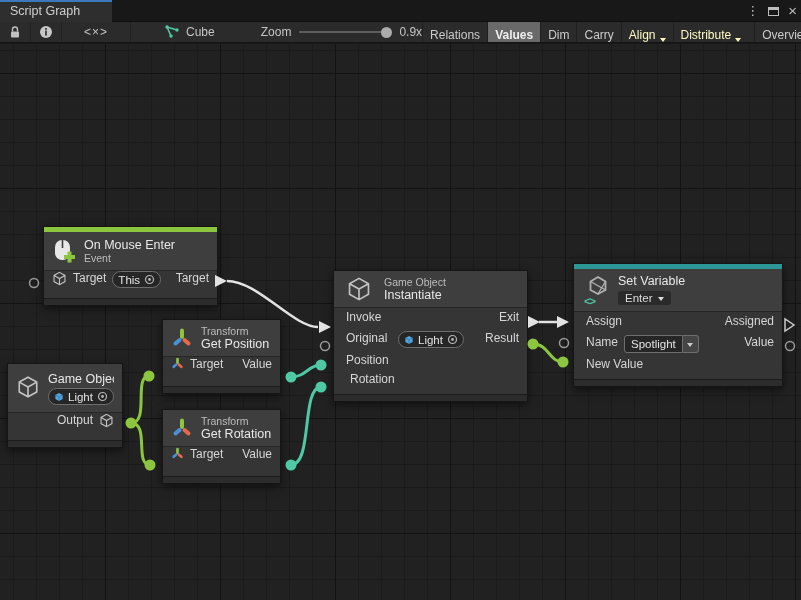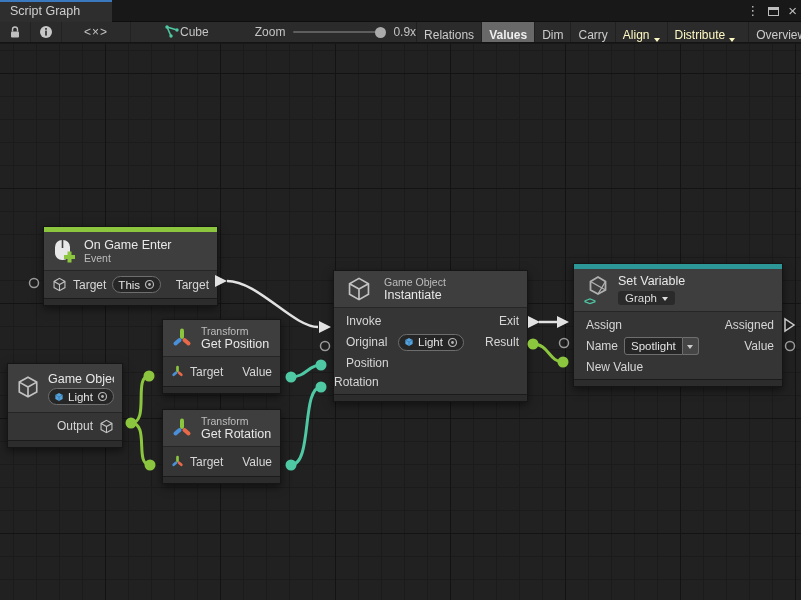--- a/index.html
+++ b/index.html
@@ -14,21 +14,21 @@
   .wctrl { position:absolute; right:4px; top:0; height:22px; display:flex; align-items:center; gap:9px; color:#bdbdbd; }
   .wctrl .glyph { font-size:13px; line-height:22px; cursor:default; }
   .maxbox { width:11px; height:9px; border:1.5px solid #bdbdbd; border-top-width:3px; }
 
   
   .toolbar { display:flex; align-items:stretch; height:21px; background:#2b2b2b;
     border-bottom:1px solid #141414; color:#c4c4c4; font-size:12px; }
   .tbtn { display:flex; align-items:center; padding:0 8px; border-right:1px solid #222; }
   .tbtn svg { display:block; }
   .codeicon { padding:0 22px; letter-spacing:1px; color:#c4c4c4; font-size:12px; }
-  .crumb { display:flex; align-items:center; margin-left:26px; border:none; }
+  .crumb { display:flex; align-items:center; gap:6px; margin-left:26px; border:none; }
   .zoomgrp { display:flex; align-items:center; gap:8px; margin-left:38px; }
   .ztrack { position:relative; width:92px; height:2px; background:#5e5e5e; border-radius:1px; }
   .zhandle { position:absolute; top:-4.5px; left:82px; width:11px; height:11px; border-radius:50%; background:#ababab; }
   .rbtns { display:flex; margin-left:auto; height:100%; }
   .rbtn { display:flex; align-items:flex-end; gap:4px; padding:0 7px; border-left:1px solid #202020; color:#cbcbcb; }
   .rbtn.sel { background:#696969; color:#eee;font-weight:bold; }
   .rbtn.dis { color:#fef9c3; }
   .tri { width:0; height:0; border-left:3.5px solid transparent; border-right:3.5px solid transparent; border-top:4px solid currentColor; margin-top:1px; }
   .gap { margin-left:6px; }
 
@@ -44,21 +44,21 @@
 
   
   .node { position:absolute; background:#363636; border:1px solid #151515; box-shadow:0 3px 8px rgba(0,0,0,.5); z-index:2; }
   .accent { height:5px; }
   .nhead { display:flex; align-items:center; gap:8px; padding:5px 8px; background:#3e3e3e; border-bottom:1px solid #262626; }
   .ht { flex:1; min-width:0; overflow:hidden; }
   .t { font-size:12.5px; color:#e8e8e8; white-space:nowrap; }
   .s { font-size:10.5px; color:#bdbdbd; white-space:nowrap; }
   .cat { font-size:10.5px; color:#bdbdbd; white-space:nowrap; }
   .nbody { background:#353535; }
-  .nrow { display:flex; align-items:center; gap:6px; padding:0 8px; height:22px; font-size:12px; color:#d6d6d6; }
+  .nrow { display:flex; align-items:flex-start; gap:6px; padding:0 8px; height:22px; font-size:12px; color:#d6d6d6; }
   .nrow .right { margin-left:auto; text-align:right; }
   .nfoot { height:7px; background:#2c2c2c; border-top:1px solid #1b1b1b; }
   .clip { display:inline-block; overflow:hidden; white-space:nowrap; vertical-align:middle; }
   .w-trigger{width:41px}.w-invoke{width:39px}.w-original{width:46px}.w-position{width:47px}
   .w-rotation{width:47px}.w-assign{width:39px}.w-assigned{width:56px}.w-output{width:38px}.w-gotitle{width:72px}
 
   .pill { display:inline-flex; align-items:center; gap:4px; background:#262626; border:1px solid #6e6e6e;
     border-radius:9px; padding:0 5px; height:17px; font-size:11.5px; color:#e2e2e2; white-space:nowrap; }
   .dd { display:inline-flex; height:18px; }
   .dd .txt { background:#262626; border:1px solid #6e6e6e; border-radius:3px 0 0 3px; padding:0 6px;
@@ -154,21 +154,21 @@
     <div class="node" style="left:43px;top:182px;width:175px">
       <div class="accent" style="background:#8cc63f"></div>
       <div class="nhead">
         <svg width="24" height="28" viewBox="0 0 24 28">
           <rect x="3" y="3" width="15" height="20" rx="7" fill="#e8e8e8"></rect>
           <rect x="9.7" y="3" width="1.6" height="8" fill="#3e3e3e"></rect>
           <rect x="12" y="18" width="11" height="4" fill="#8cc63f"></rect>
           <rect x="15.5" y="14.5" width="4" height="11" fill="#8cc63f"></rect>
         </svg>
         <div class="ht">
-          <div class="t">On Game Enter</div>
+          <div class="t">On Mouse Enter</div>
           <div class="s">Event</div>
         </div>
       </div>
       <div class="nbody">
         <div class="nrow" style="height:27px">
           <svg width="15" height="15" viewBox="0 0 22 22">
             <path d="M11 2 19 6.5 19 15.5 11 20 3 15.5 3 6.5 Z M3 6.5 11 11 19 6.5 M11 11 11 20" fill="none" stroke="#c2c2c2" stroke-width="1.6"></path>
           </svg>
           <span>Target</span>
           <span class="pill">
@@ -293,41 +293,41 @@
             <svg width="11" height="11" viewBox="0 0 11 11">
               <circle cx="5.5" cy="5.5" r="4" fill="none" stroke="#b5b5b5" stroke-width="1.2"></circle>
                 <circle cx="5.5" cy="5.5" r="1.4" fill="#b5b5b5"></circle>
             </svg>
           </span>
           <span class="right">Result</span>
         </div>
         <div class="nrow" style="height:19px;padding-left:12px">
           <span class="clip w-position">Position</span>
         </div>
-        <div class="nrow" style="height:19px;padding-left:0">
+        <div class="nrow" style="height:19px;padding-left:16px">
           <span class="clip w-rotation">Rotation</span>
         </div>
       </div>
       <div class="nfoot"></div>
     </div>
 
     <div class="node" style="left:573px;top:219px;width:210px">
       <div class="accent" style="background:#2d9696"></div>
       <div class="nhead" style="padding-left:10px">
         <div style="position:relative;width:26px;height:30px">
           <svg width="22" height="22" viewBox="0 0 22 22" style="position:absolute;top:0;left:3px">
             <path d="M11 2 18.5 6.5 18.5 15 11 19 3.5 15 3.5 6.5 Z" fill="none" stroke="#b0b0b0" stroke-width="1.8"></path>
             <path d="M3.5 6.5 18.5 15 M18.5 6.5 11 19" stroke="#b0b0b0" stroke-width="1.4"></path>
           </svg>
           <span class="teal" style="position:absolute;left:0;bottom:-2px">&lt;&gt;</span>
         </div>
         <div class="ht">
           <div class="t">Set Variable</div>
           <span class="hdd">
-            <span>Graph</span>
+            <span>Enter</span>
             <span class="tri"></span>
           </span>
         </div>
       </div>
       <div class="nbody" style="padding-top:2px;padding-bottom:3px">
         <div class="nrow" style="height:21px;padding-left:12px">
           <span class="clip w-assign">Assign</span>
           <span class="right clip w-assigned">Assigned</span>
         </div>
         <div class="nrow" style="height:22px;padding-left:12px">

